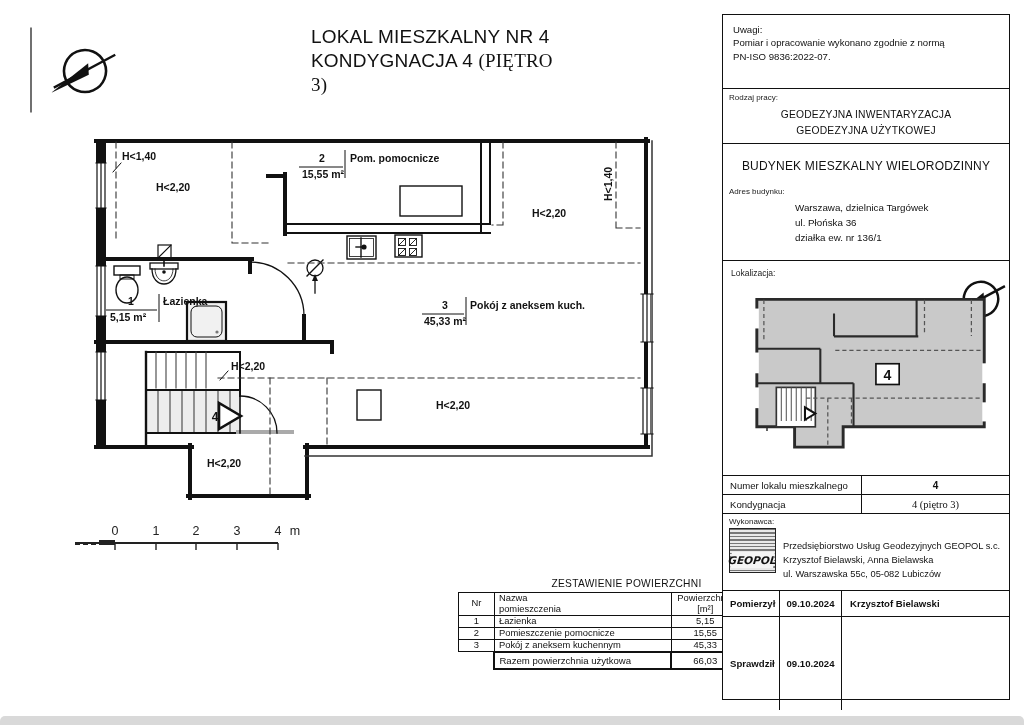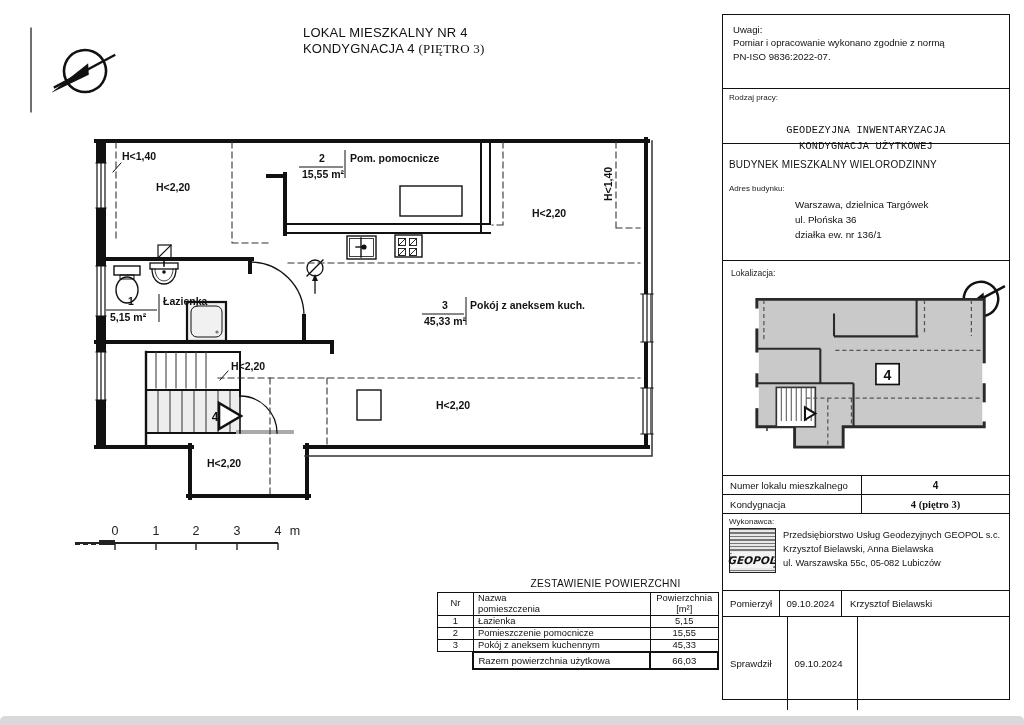--- a/index.html
+++ b/index.html
@@ -1,56 +1,56 @@
 <!DOCTYPE html>
 <html><head>
 <meta charset="utf-8">
 <style>
   html,body{margin:0;padding:0;background:#fff;}
   .page{position:relative;width:1024px;height:725px;background:#fff;overflow:hidden;
         font-family:"Liberation Sans",sans-serif;color:#111;}
   svg{position:absolute;left:0;top:0;}
   .overlay{position:absolute;z-index:2;}
   
-  .title{left:303px;top:25px;width:260px;font-size:13px;letter-spacing:.2px;line-height:1.25;}
+  .title{left:311px;top:25px;width:260px;font-size:19px;letter-spacing:.2px;line-height:1.25;}
   .title .serif{font-family:"Liberation Serif",serif;}
   
   .panel{left:722px;top:14px;width:288px;height:686px;border:1.6px solid #111;box-sizing:border-box;
          display:flex;flex-direction:column;background:#fff;}
   .sec{border-bottom:1.3px solid #111;box-sizing:border-box;position:relative;flex:none;}
-  .sec:last-child{border-bottom:none;gap:8px;}
+  .sec:last-child{border-bottom:none;}
   .tinylabel{font-size:8px;color:#222;}
   .s-uwagi{height:74px;padding:8px 10px 0;font-size:9.6px;line-height:1.4;}
   .s-rodzaj{height:55px;padding:4px 6px 0;}
-  .s-rodzaj .ctr{text-align:center;font-size:10.3px;line-height:1.55;margin-top:21px;letter-spacing:.2px;font-family:Liberation Mono, monospace;}
+  .s-rodzaj .ctr{text-align:center;font-size:10.3px;line-height:1.55;margin-top:5px;letter-spacing:.2px;}
   .s-budynek{height:117px;padding:0 6px;}
-  .s-budynek .bt{text-align:left;font-size:10px;margin-top:15px;letter-spacing:.2px;}
+  .s-budynek .bt{text-align:center;font-size:12px;margin-top:15px;letter-spacing:.2px;}
   .s-budynek .al{margin-top:14px;}
   .s-budynek .addr{margin:4px 0 0 66px;font-size:9.8px;line-height:1.55;}
   .s-lok{height:215px;}
   .s-row{height:19px;display:flex;align-items:center;font-size:9.6px;}
   .s-row .lab{width:131px;padding-left:7px;}
   .s-row .val{flex:1;border-left:1.3px solid #111;height:100%;display:flex;align-items:center;justify-content:center;font-weight:bold;font-size:10px;}
-  .s-row .val.serif{font-family:"Liberation Serif",serif;font-weight:bold;font-size:10.5px;text-align:center;}
+  .s-row .val.serif{font-family:"Liberation Serif",serif;font-weight:normal;font-size:10.5px;text-align:center;}
   .s-wyk{height:77px;padding:3px 6px 13px;}
   .wykrow{display:flex;margin-top:2px;}
   .geopol{width:47px;height:45px;border:1.6px solid #222;box-sizing:border-box;flex:none;position:relative;
           background:repeating-linear-gradient(180deg,#777 0px,#777 1.3px,#e8e8e8 1.3px,#e8e8e8 3.4px);}
   .geopol .band{position:absolute;left:1px;right:1px;bottom:4px;height:16px;background:#f4f4f4;
           display:flex;align-items:center;justify-content:center;
           font-family:"DejaVu Sans",sans-serif;font-style:italic;font-weight:bold;font-size:10.5px;transform:skewX(-6deg);}
-  .wyktext{font-size:9.3px;line-height:1.5;margin-left:7px;margin-top:1px;}
+  .wyktext{font-size:9.3px;line-height:1.5;margin-left:7px;margin-top:12px;}
   .s-meas{height:26px;display:flex;font-size:9.6px;}
-  .s-meas>div{display:flex;align-items:center;box-sizing:border-box;height:100%;}
+  .s-meas>div{display:flex;align-items:center;box-sizing:border-box;height:100%;font-weight:bold;}
   .s-meas .c1{width:56px;padding-left:7px;}
   .s-meas .c2{width:62px;border-left:1.3px solid #111;justify-content:center;}
   .s-meas .c3{flex:1;border-left:1.3px solid #111;padding-left:8px;}
   .s-check{height:93px;}
   
-  .tablewrap{left:437px;top:578px;width:282px;}
+  .tablewrap{left:458px;top:578px;width:282px;}
   .tabletitle{font-size:10.2px;text-align:center;padding-left:55px;margin-bottom:3px;letter-spacing:.3px;}
   table.areas{border-collapse:collapse;font-size:9.4px;width:282px;}
   table.areas td{border:1px solid #111;padding:0 4px;height:11px;line-height:1.15;}
   table.areas td.hdr{height:21px;}
   table.areas .nr{width:30px;text-align:center;}
   table.areas .nm{width:186px;}
   table.areas .ar{width:58px;text-align:center;}
   table.areas tr.total td{border:2px solid #111;font-size:9.6px;height:15px;}
   table.areas tr.total td.blank{border:none;}
   .bottomstrip{left:0;top:716px;width:1024px;height:9px;background:#d9d9d9;border-radius:5px 5px 0 0;}
@@ -321,21 +321,21 @@
     <div class="sec s-uwagi">
       <div>Uwagi:</div>
       <div>Pomiar i opracowanie wykonano zgodnie z normą</div>
       <div>PN-ISO 9836:2022-07.</div>
     </div>
 
     <div class="sec s-rodzaj">
       <div class="tinylabel">Rodzaj pracy:</div>
       <div class="ctr">
         <div>GEODEZYJNA INWENTARYZACJA</div>
-        <div>KONDYGNACJA UŻYTKOWEJ</div>
+        <div>GEODEZYJNA UŻYTKOWEJ</div>
       </div>
     </div>
 
     <div class="sec s-budynek">
       <div class="bt">BUDYNEK MIESZKALNY WIELORODZINNY</div>
       <div class="tinylabel al">Adres budynku:</div>
       <div class="addr">
         <div>Warszawa, dzielnica Targówek</div>
         <div>ul. Płońska 36</div>
         <div>działka ew. nr 136/1</div>

